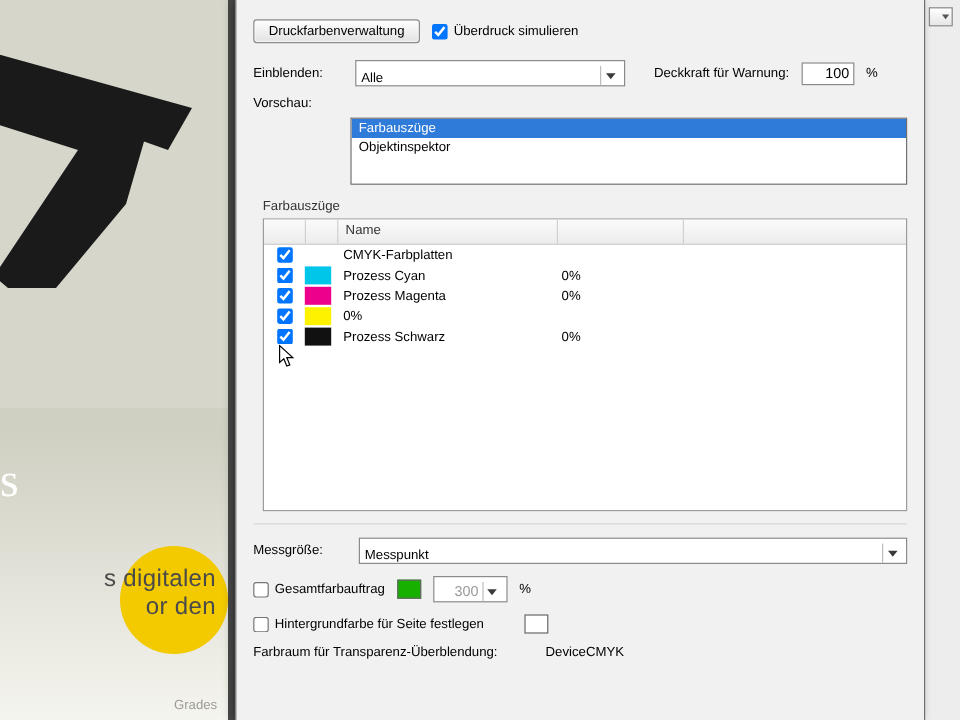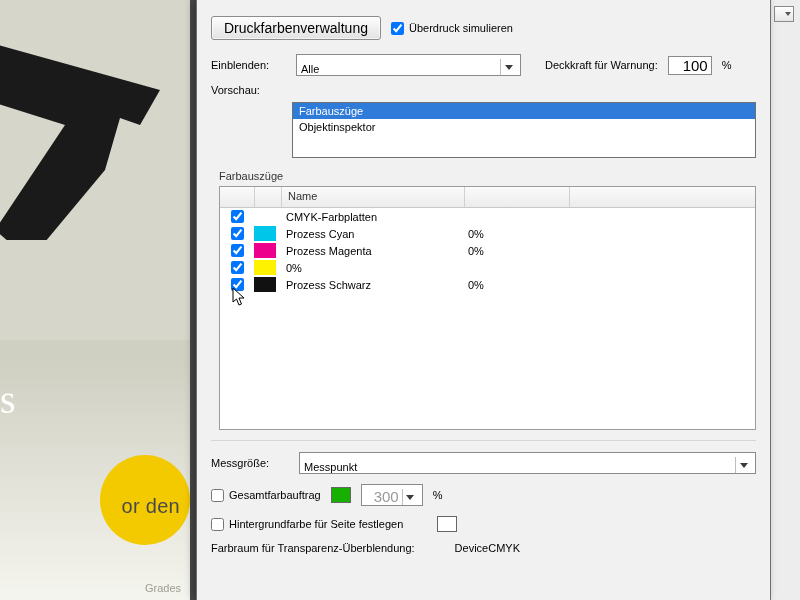--- a/index.html
+++ b/index.html
@@ -9,21 +9,21 @@
 .bg-plane svg{width:100%;height:100%}
 .bg-whites{position:absolute;left:0;top:380px;color:#fff;font-family:Georgia,'Times New Roman',serif;font-size:40px;line-height:1}
 .bg-sun{position:absolute;left:100px;top:455px;width:90px;height:90px;border-radius:50%;background:#f3c900}
 .bg-txt{position:absolute;left:0;top:470px;color:#4a4a4a;font-family:Futura,"Century Gothic",sans-serif;font-size:20px;line-height:24px;text-align:right;width:180px;letter-spacing:.3px}
 .bg-txt2{position:absolute;left:1px;top:582px;color:#9c9c93;font-family:Futura,"Century Gothic",sans-serif;font-size:11px;text-align:right;width:180px}
 .rstrip{position:absolute;right:0;top:0;width:30px;height:600px;background:#ededed;border-left:1px solid #9a9a9a}
 .rtab{position:absolute;right:6px;top:6px;width:18px;height:14px;border:1px solid #8a8a8a;background:linear-gradient(#fff,#e6e6e6)}
 .rtab:after{content:"";position:absolute;right:2px;top:5px;border-left:3px solid transparent;border-right:3px solid transparent;border-top:4px solid #555}
 .panel{position:absolute;left:196px;top:0;width:573px;height:600px;background:#f1f1f1;border-left:1px solid #6f6f6f;border-right:1px solid #6f6f6f;box-shadow:-3px 0 8px rgba(0,0,0,.35)}
 .toprow{display:flex;align-items:center;gap:10px;padding:16px 14px 10px 14px}
-.btn{border:1px solid #8c8c8c;background:linear-gradient(#fefefe,#e2e2e2);padding:3px 12px;border-radius:3px;box-shadow:inset 0 0 0 1px rgba(255,255,255,.6);font-size:14px;cursor:pointer}
+.btn{border:1px solid #8c8c8c;background:linear-gradient(#fefefe,#e2e2e2);padding:3px 12px;border-radius:3px;box-shadow:inset 0 0 0 1px rgba(255,255,255,.6);font-size:11px;cursor:pointer}
 .chk{display:inline-flex;align-items:center;gap:5px;cursor:pointer}
 .chk input{margin:0}
 .row{display:flex;align-items:center;gap:10px;padding:4px 14px}
 .lbl{width:75px}
 .combo{display:flex;align-items:flex-end;justify-content:space-between;height:20px;border:1px solid #8a8a8a;background:#fff;padding:0 4px;font-size:11px;cursor:pointer}
 .combo .arrow{width:15px;height:16px;border-left:1px solid #bdbdbd;display:flex;align-items:center;justify-content:center}
 .combo .arrow:after{content:"";border-left:4px solid transparent;border-right:4px solid transparent;border-top:5px solid #3b3b3b}
 .listbox{border:1px solid #707070;background:#fff;margin:2px 14px 4px 95px;height:54px;overflow:hidden}
 .listbox .opt{padding:2px 6px;font-size:11px;cursor:pointer}
 .listbox .opt.sel{background:#2f7bd9;color:#fff}
@@ -36,42 +36,42 @@
 .th.c3{width:170px}
 .th.c4{width:92px}
 .tbody{flex:1;overflow:auto}
 .tr{display:flex;align-items:center;height:17px}
 .td{padding:0 6px}
 .td.c1{width:22px;display:flex;justify-content:center}
 .td.c2{width:26px;padding:0}
 .td.c3{width:170px}
 .td.c4{width:92px}
 .sw{width:22px;height:15px;display:block}
-.numin{width:36px;height:17px;border:1px solid #8a8a8a;background:#fff;text-align:right;padding:0 3px;font-size:15px}
+.numin{width:36px;height:17px;border:1px solid #8a8a8a;background:#fff;text-align:right;padding:0 3px;font-size:12px}
 .numin[disabled]{color:#9a9a9a;background:#f6f6f6}
 .colsw{width:18px;height:14px;border:1px solid #666;display:inline-block}
 .sep{border-top:1px solid #d6d6d6;margin:10px 14px 6px 14px}
 .footer{padding:0 14px}
 .footer .row{padding:5px 0}
 .cursor{position:absolute;width:16px;height:20px;pointer-events:none;z-index:10}
 </style>
 </head>
 <body>
 
 <div class="bg">
   <div class="bg-sil"></div>
   <div class="bg-plane">
     <svg viewBox="0 0 200 210">
         <path d="M10 10 L190 60 L170 95 L150 88 L135 140 L60 230 L25 200 L95 95 L0 65 Z" fill="#1a1a1a"></path>
       </svg>
   </div>
   <div class="bg-sun"></div>
   <div class="bg-whites">s</div>
   <div class="bg-txt">
-    <br>
+    <span>s digitalen</span><br>
     <span>or den</span><br>
   </div>
   <div class="bg-txt2">Grades</div>
 </div>
 
 <div class="rstrip">
   <div class="rtab"></div>
 </div>
 
 <div class="panel">

